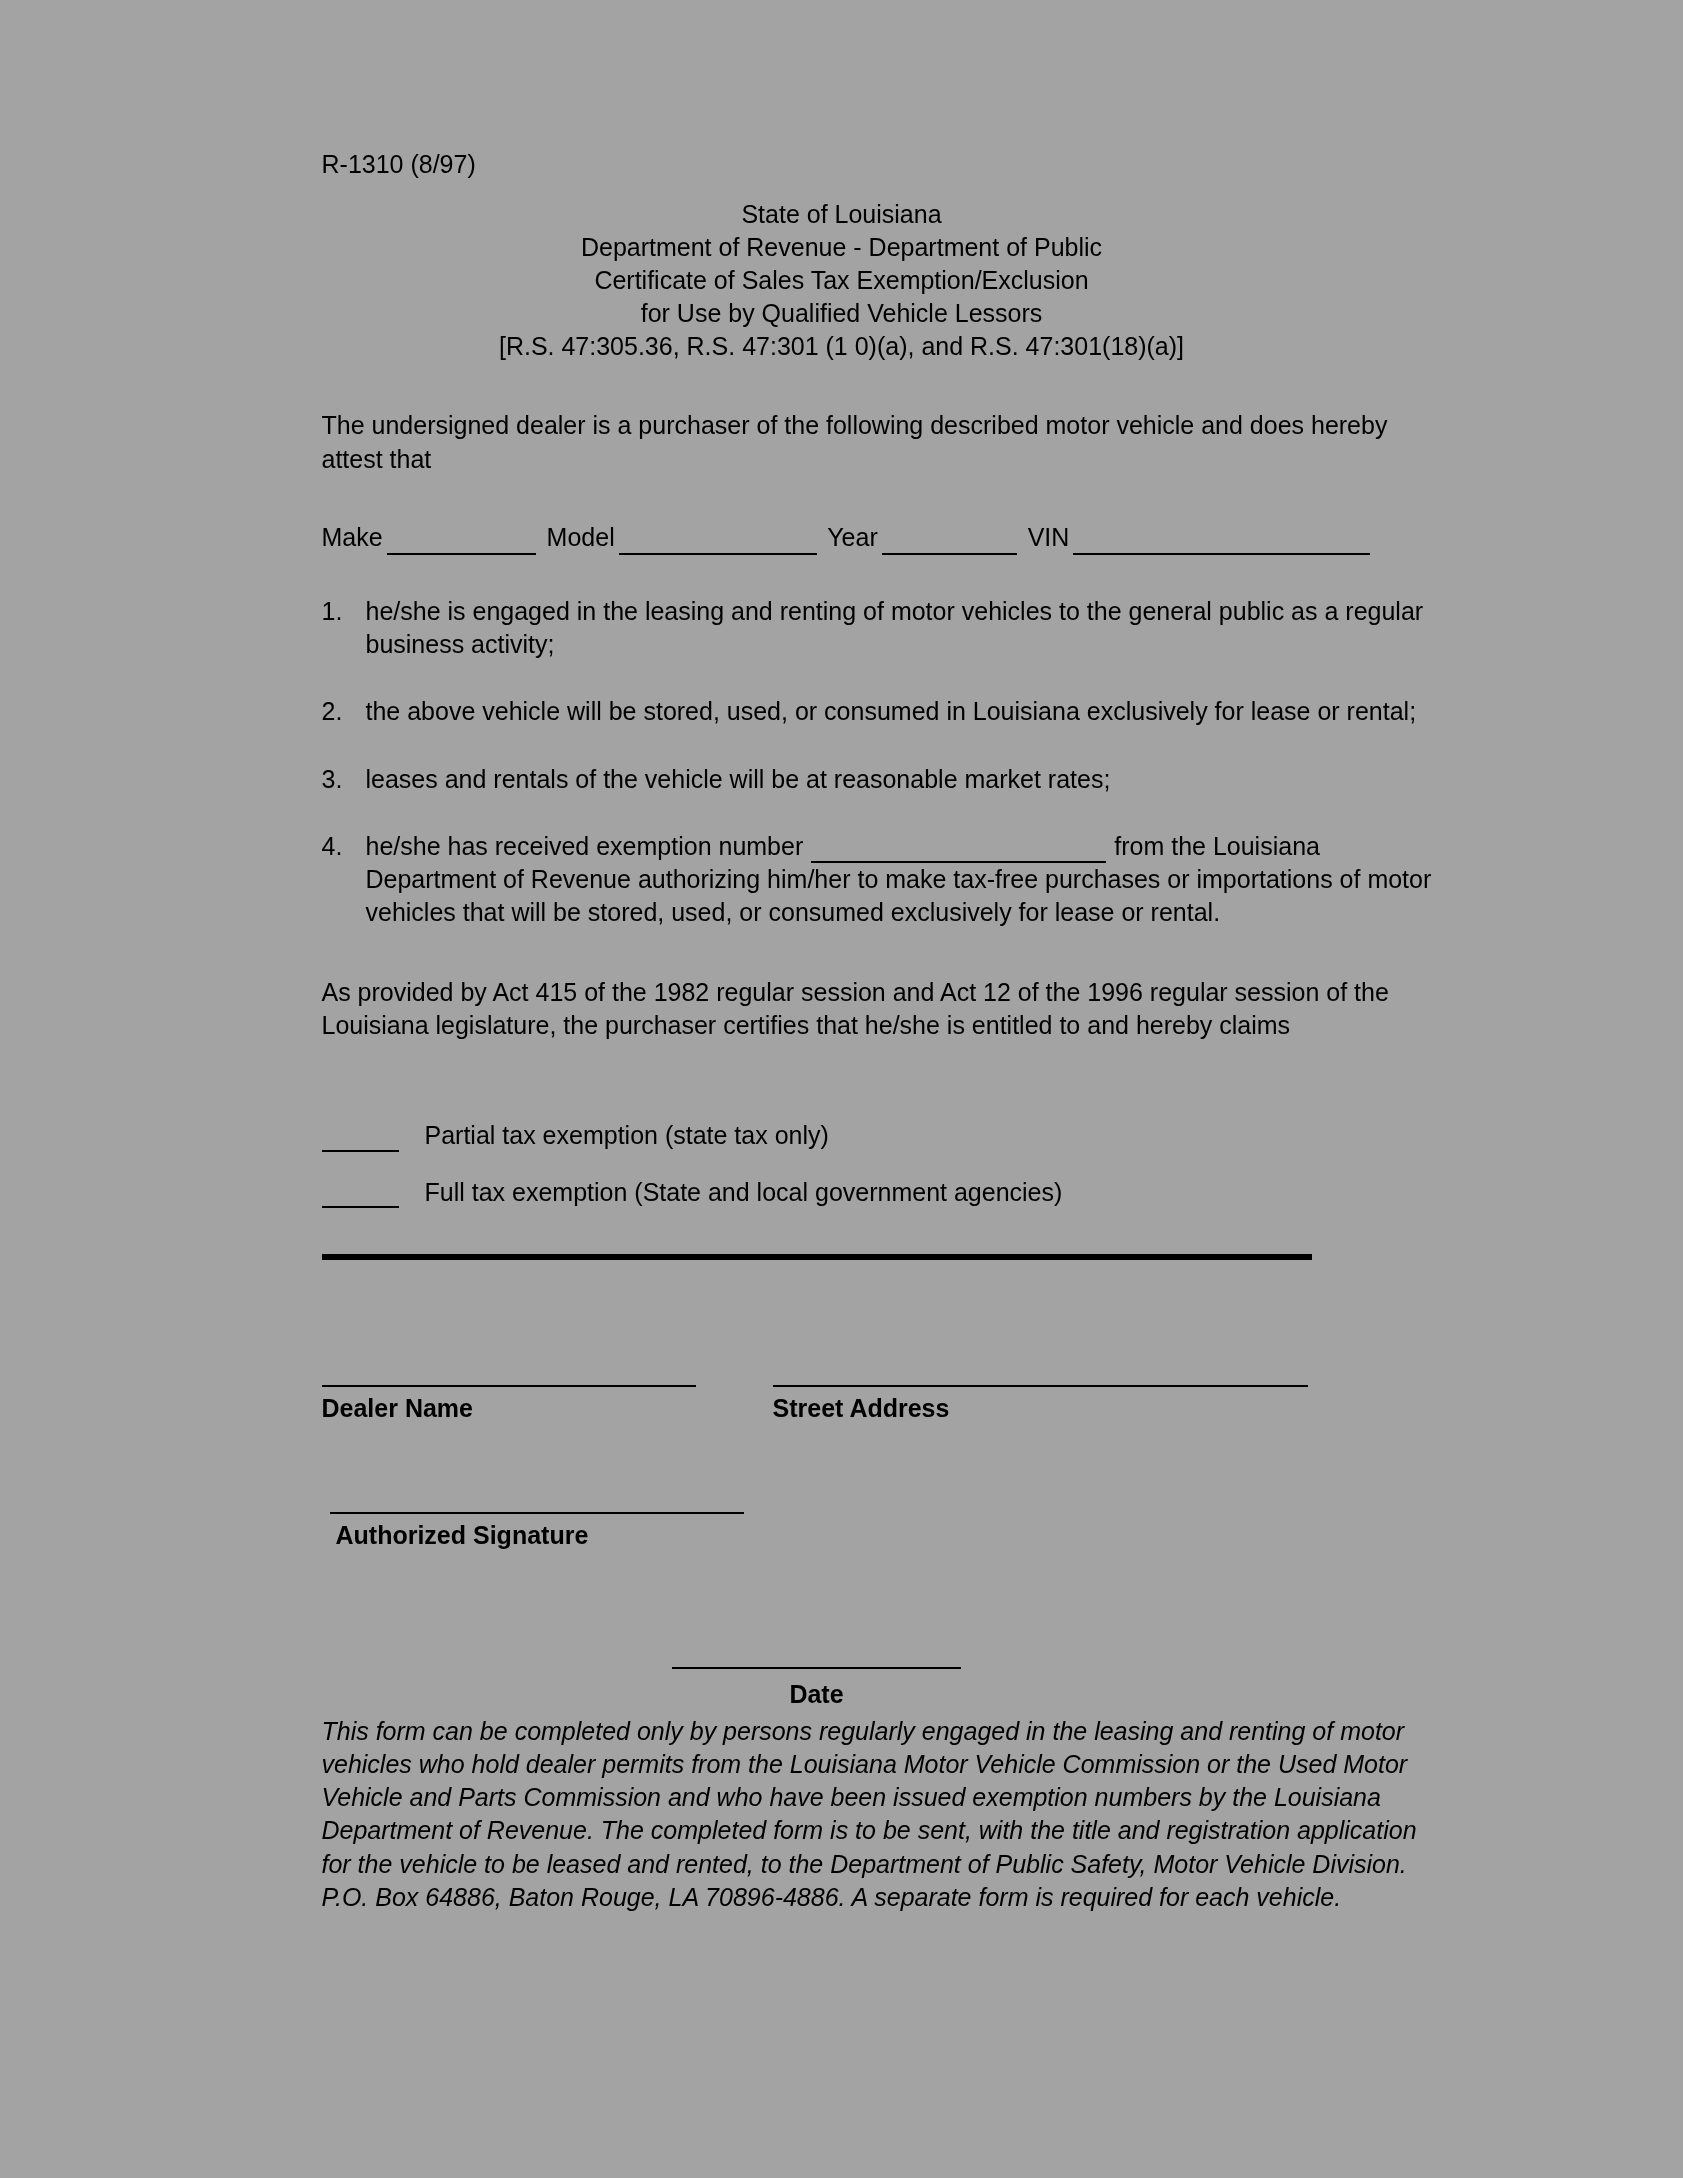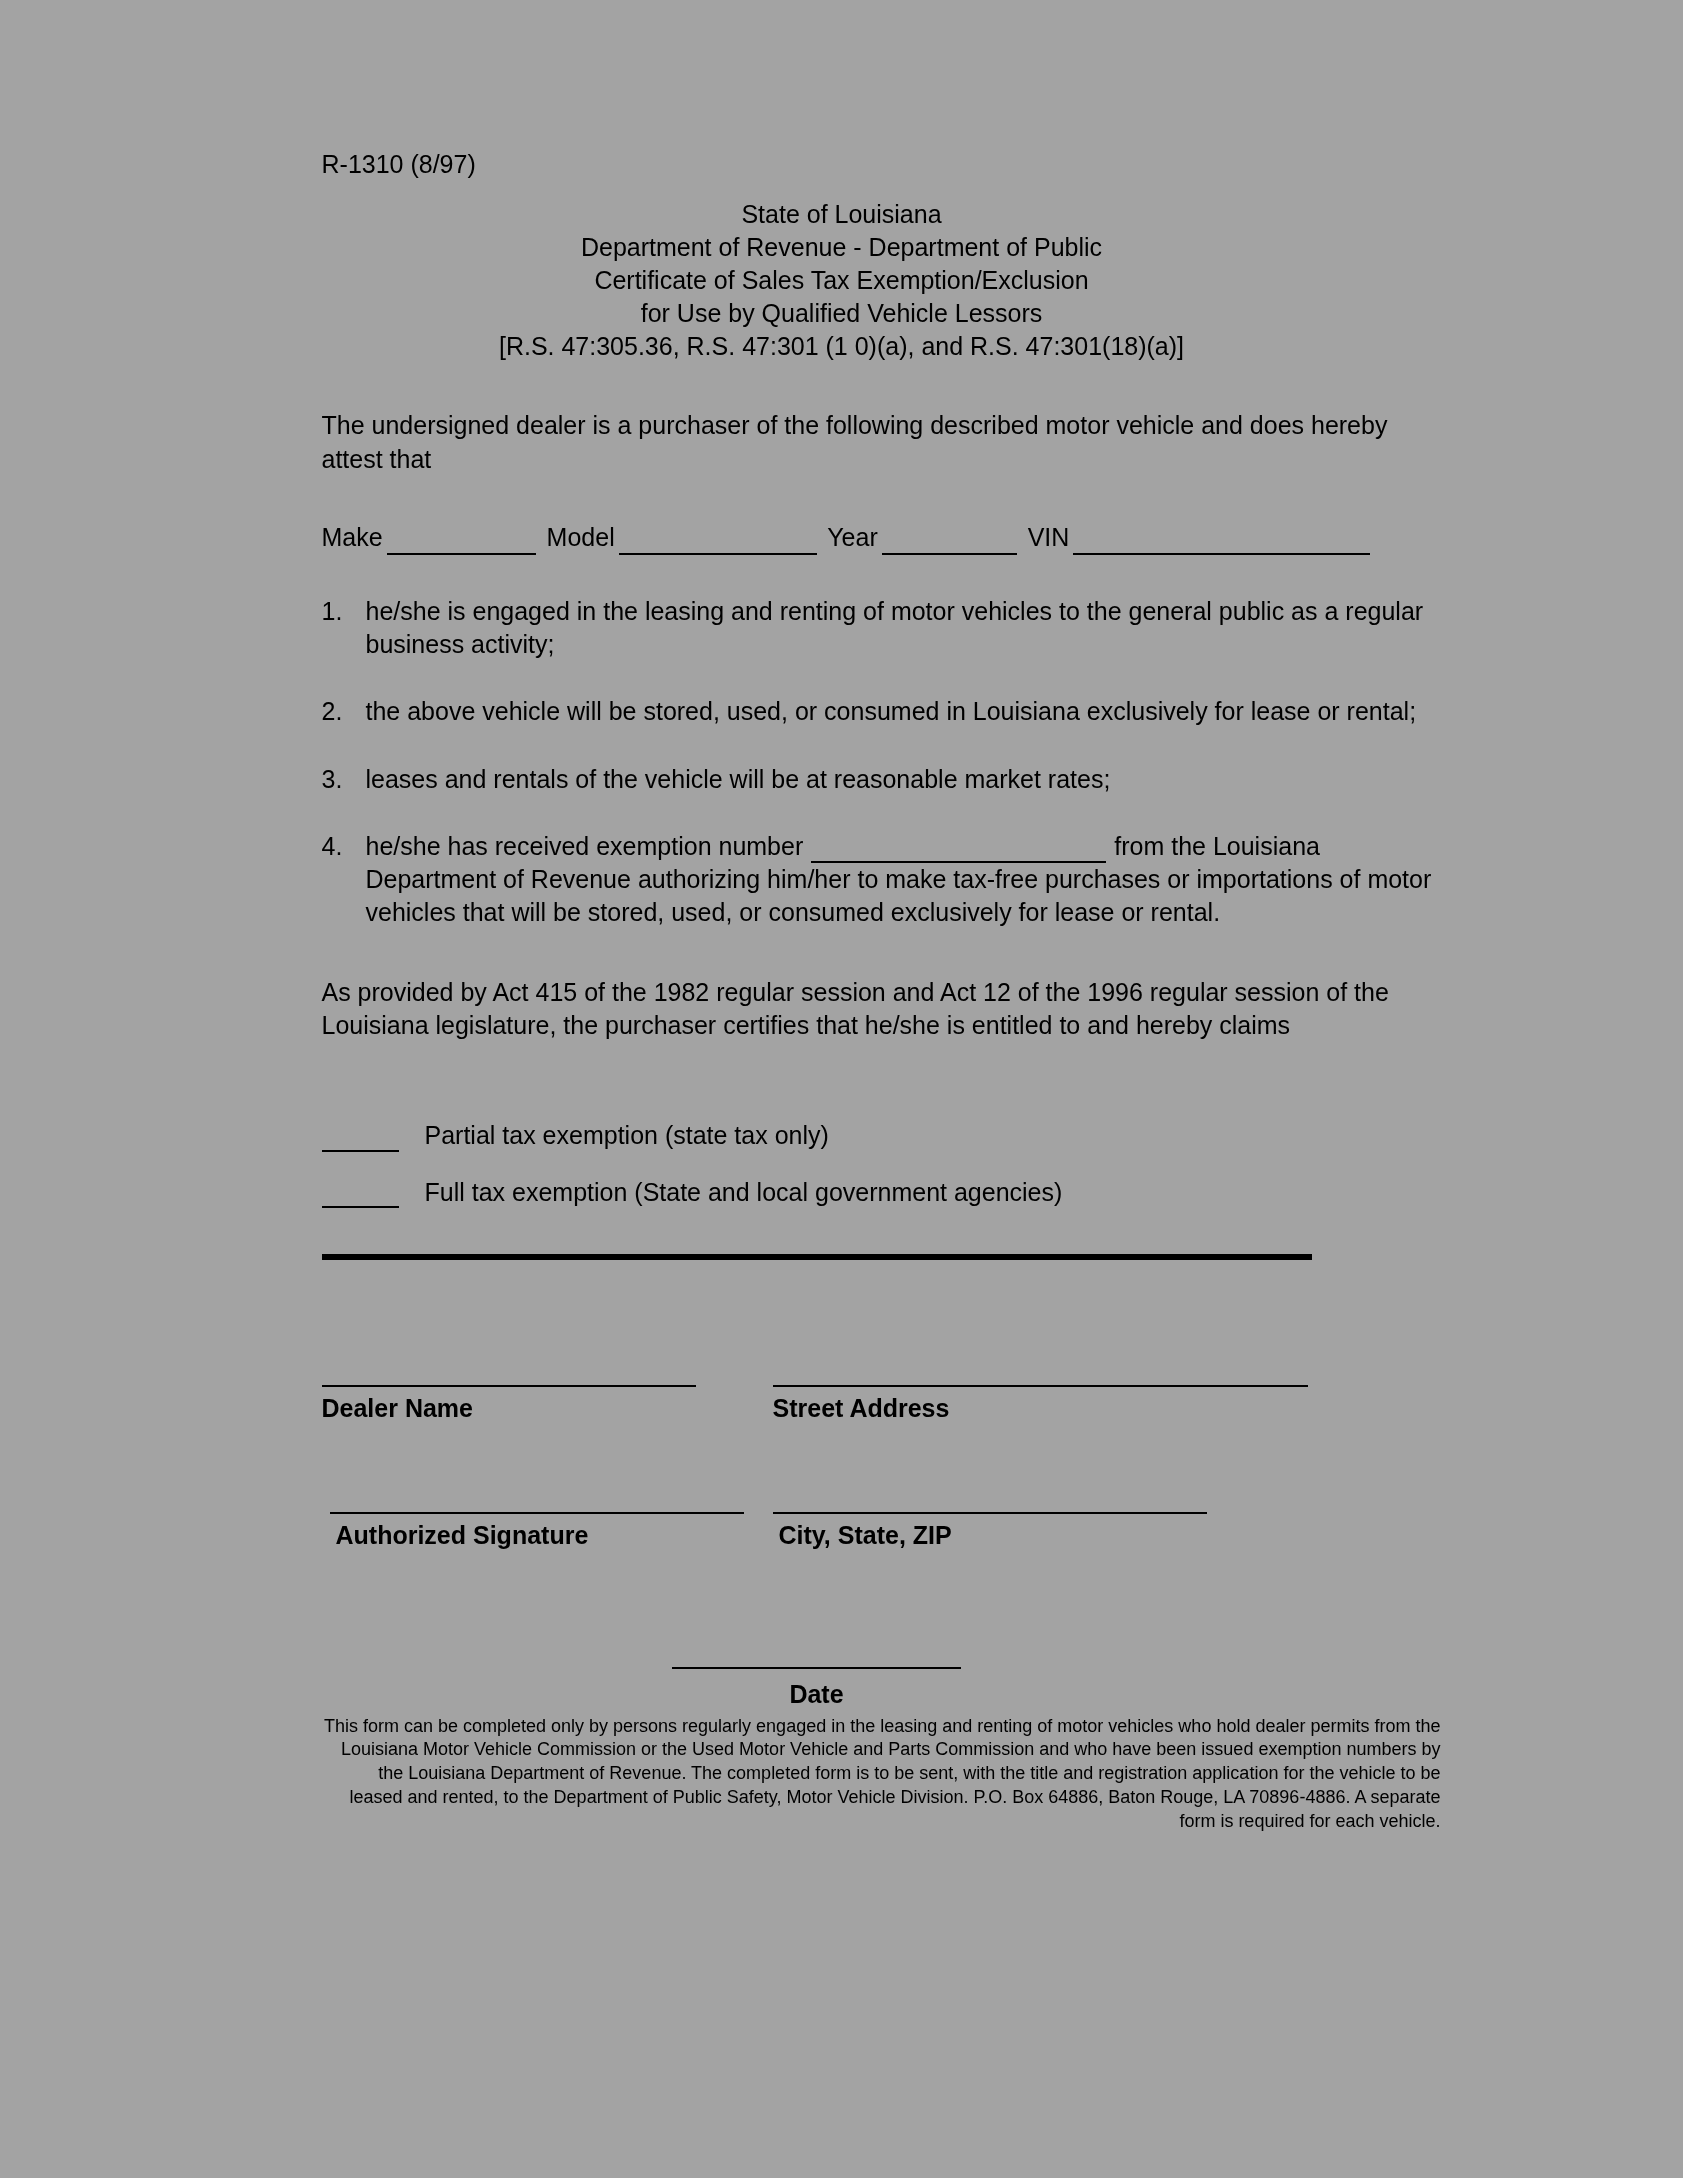--- a/index.html
+++ b/index.html
@@ -179,25 +179,26 @@
   
   .gen-head {
     text-align: center;
     font-weight: bold;
     font-size: 25px;
     margin: 61px 0 0 0;
     width: 1119px;
     margin-left: 69px;
   }
   .gen-body {
-    font-size: 18px;
+    font-size: 25px;
     line-height: 1.33;
     margin: 4px 0 0 69px;
     width: 1119px;
-    text-align: right;
+    text-align: left;
+    font-style: italic;
   }
 </style>
 </head>
 <body>
 
 <div class="page">
   <div class="sheet">
 
     <div class="form-code">R-1310 (8/97)</div>
 
@@ -261,24 +262,20 @@
           <div class="line"></div>
           <div class="cap">Street Address</div>
         </div>
       </div>
 
       <div class="sig-row">
         <div class="sig-field f-sign">
           <div class="line"></div>
           <div class="cap indent">Authorized Signature</div>
         </div>
-        <div class="sig-field f-city">
-          <div class="line"></div>
-          <div class="cap indent">City, State, ZIP</div>
-        </div>
       </div>
 
       <div class="date-wrap">
         <div class="date-line"></div>
         <div class="date-cap">Date</div>
       </div>
 
     </div>
 
     <div class="gen-body">This form can be completed only by persons regularly engaged in the leasing and renting of motor vehicles who hold dealer permits from the Louisiana Motor Vehicle Commission or the Used Motor Vehicle and Parts Commission and who have been issued exemption numbers by the Louisiana Department of Revenue. The completed form is to be sent, with the title and registration application for the vehicle to be leased and rented, to the Department of Public Safety, Motor Vehicle Division. P.O. Box 64886, Baton Rouge, LA 70896-4886. A separate form is required for each vehicle.</div>

